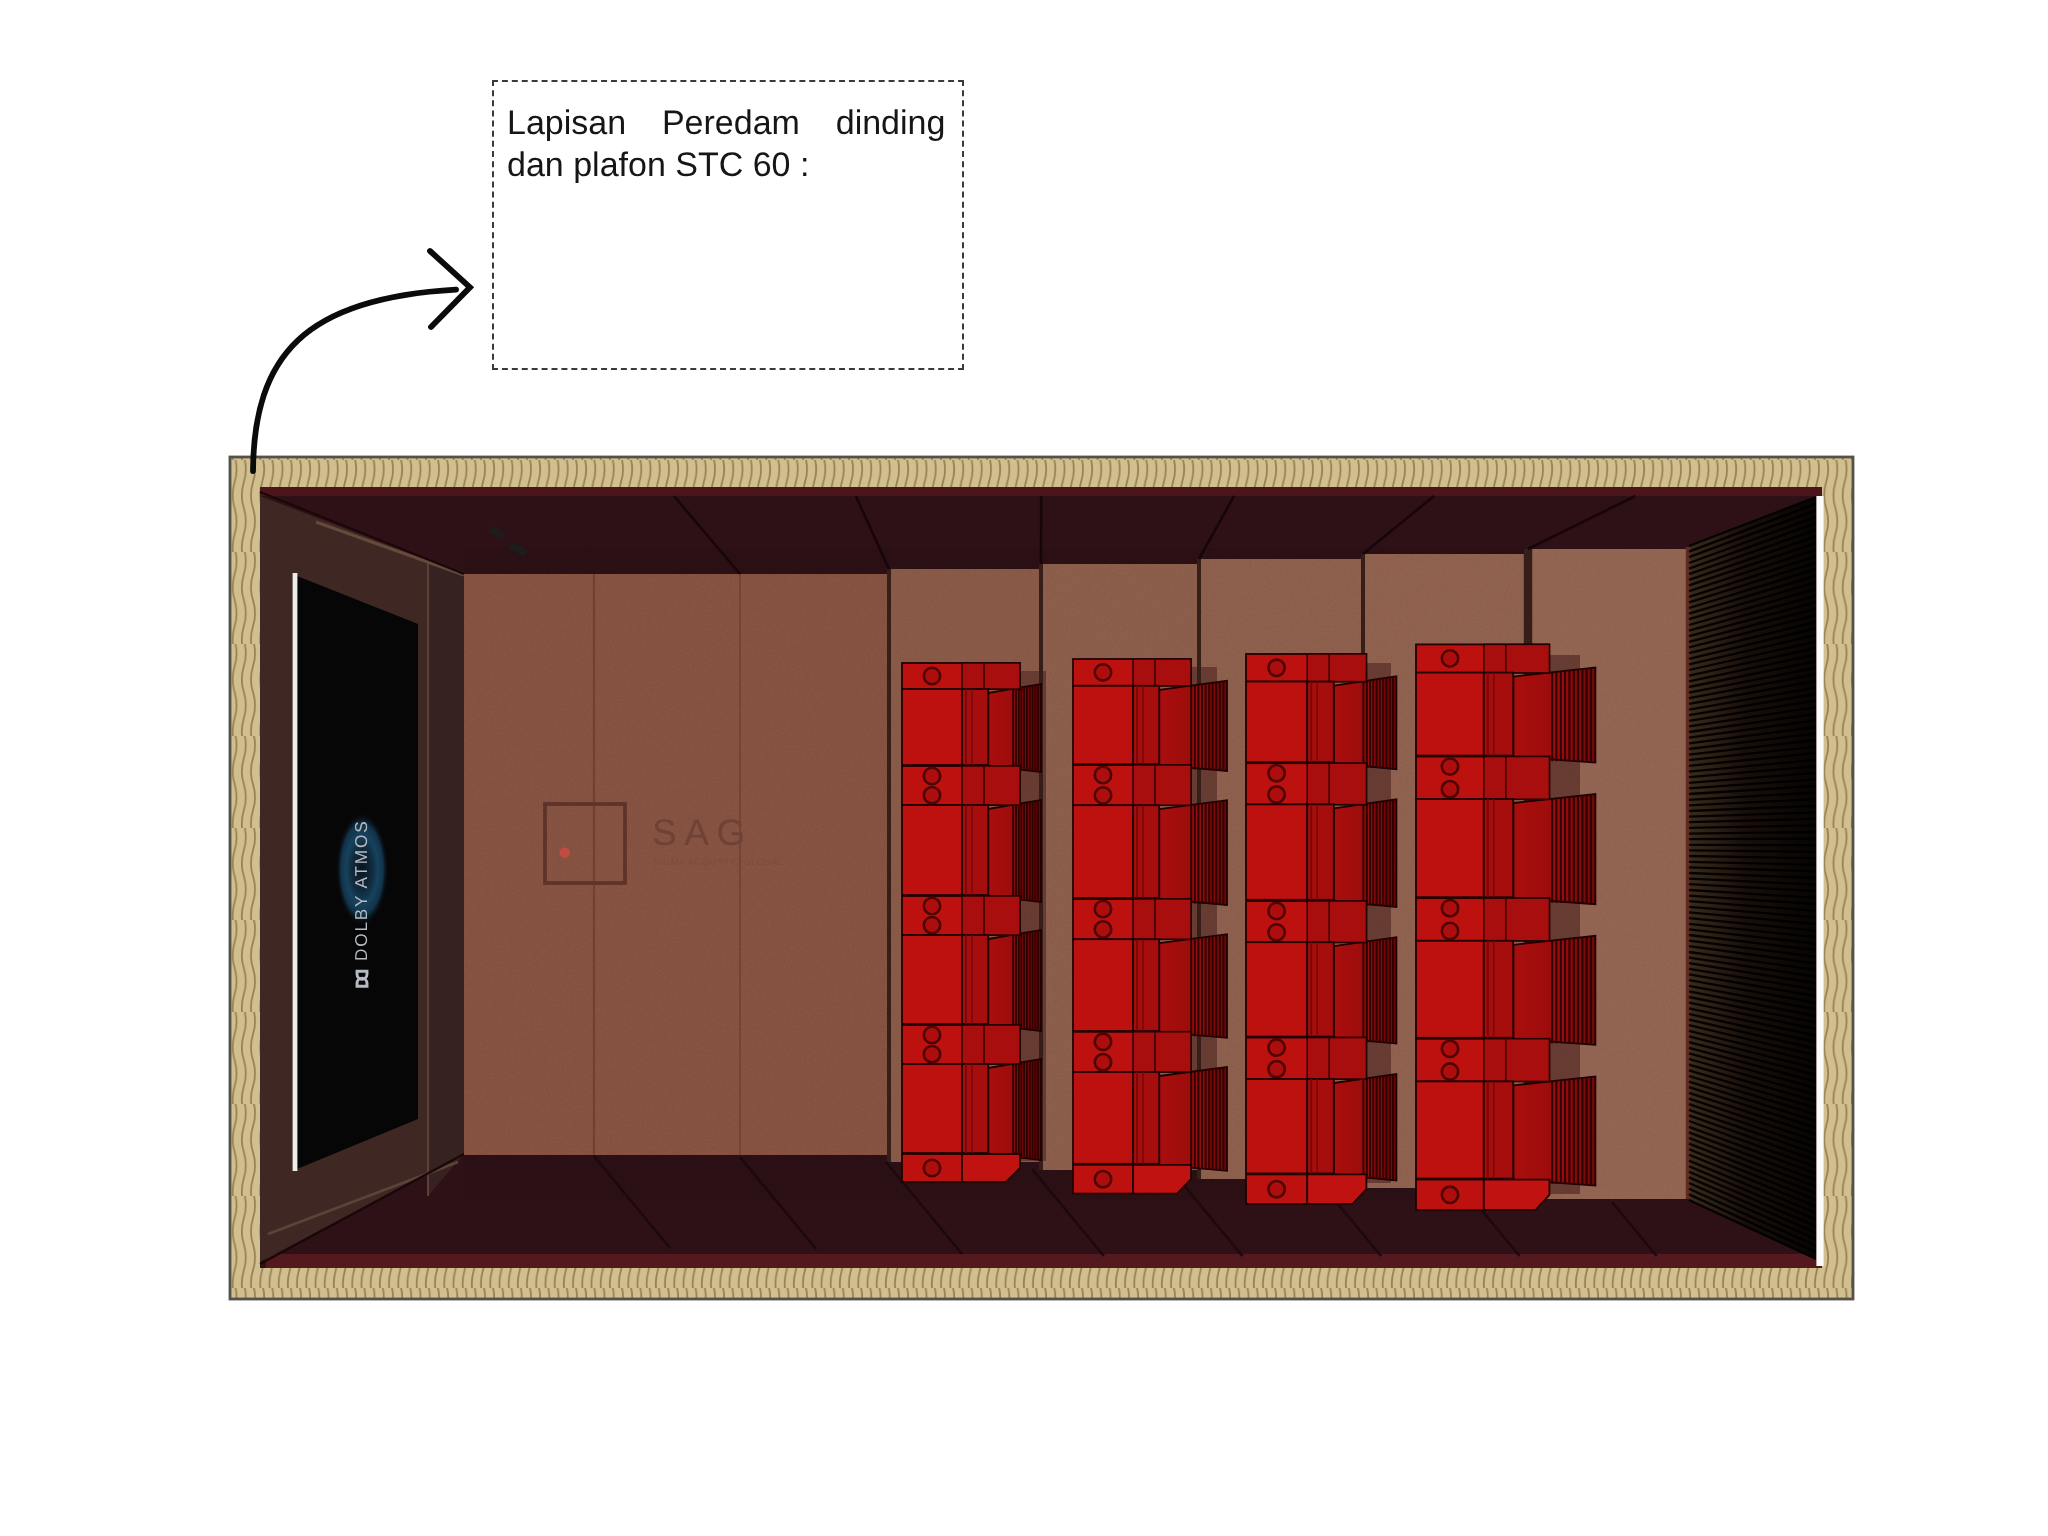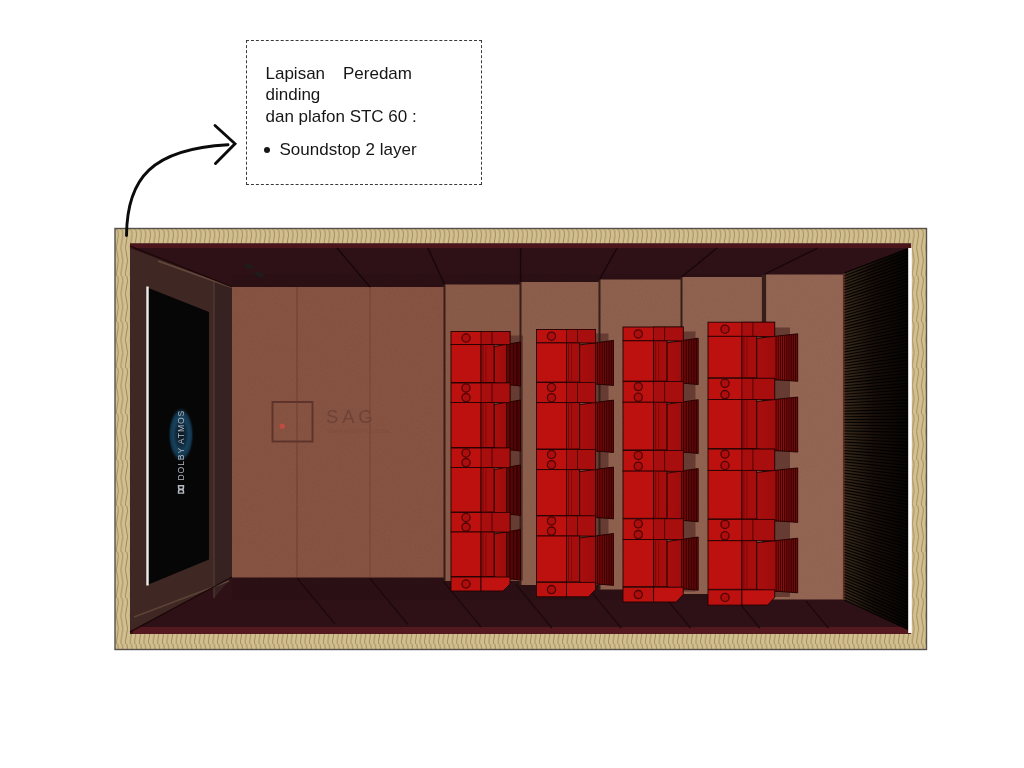--- a/index.html
+++ b/index.html
@@ -1,19 +1,19 @@
 <!DOCTYPE html>
 <html><head><meta charset="utf-8">
 <style>
   html,body{margin:0;padding:0;background:#ffffff;width:1024px;height:768px;overflow:hidden;}
   body{font-family:"Liberation Sans", sans-serif;}
   #note{position:absolute;left:245.5px;top:39.5px;width:220px;height:133px;
         border:1px dashed #3a3a3a;padding:10px 7px 0 7px;
         font-size:17px;line-height:21.6px;color:#161616;}
-  #note p{margin:12px;}
+  #note p{margin:0;}
   .w1{word-spacing:13.2px;}
   .li{position:relative;padding-left:26px;}
   .li::before{content:"";position:absolute;left:10px;top:7.6px;width:6.6px;height:6.6px;border-radius:50%;background:#161616;}
 </style></head>
 <body>
 <svg width="1024" height="768" viewBox="0 0 1024 768" style="position:absolute;left:0;top:0">
 <defs>
   <pattern id="wood" width="4.6" height="46" patternUnits="userSpaceOnUse">
     <rect width="4.6" height="46" fill="#d2bf90"></rect>
     <path d="M2.3,-2 q2,7 0,13 q-2,7 0,13 q2,7 0,13 q-2,7 0,13" stroke="#8f7847" stroke-width="0.9" fill="none" opacity="0.85"></path>
@@ -588,14 +588,13 @@
       <circle cx="725.0" cy="597.4" r="4.1" fill="#ad0e0d" stroke="#4f0404" stroke-width="1.3"></circle>
     </g>
 
 <g fill="none" stroke="#0b0b0b" stroke-width="2.9" stroke-linecap="round">
   <path d="M126.5,235.5 C 127,178 152,149 228,144.8"></path>
   <path d="M215,125.5 L235,143.7 L215.5,163.5"></path>
 </g>
 </svg>
 <div id="note">
   <p><span class="w1">Lapisan Peredam dinding</span><br>dan plafon STC 60&nbsp;:</p>
-  <div class="li">Soundstop 2 layer</div>
 </div>
 
 </body></html>

